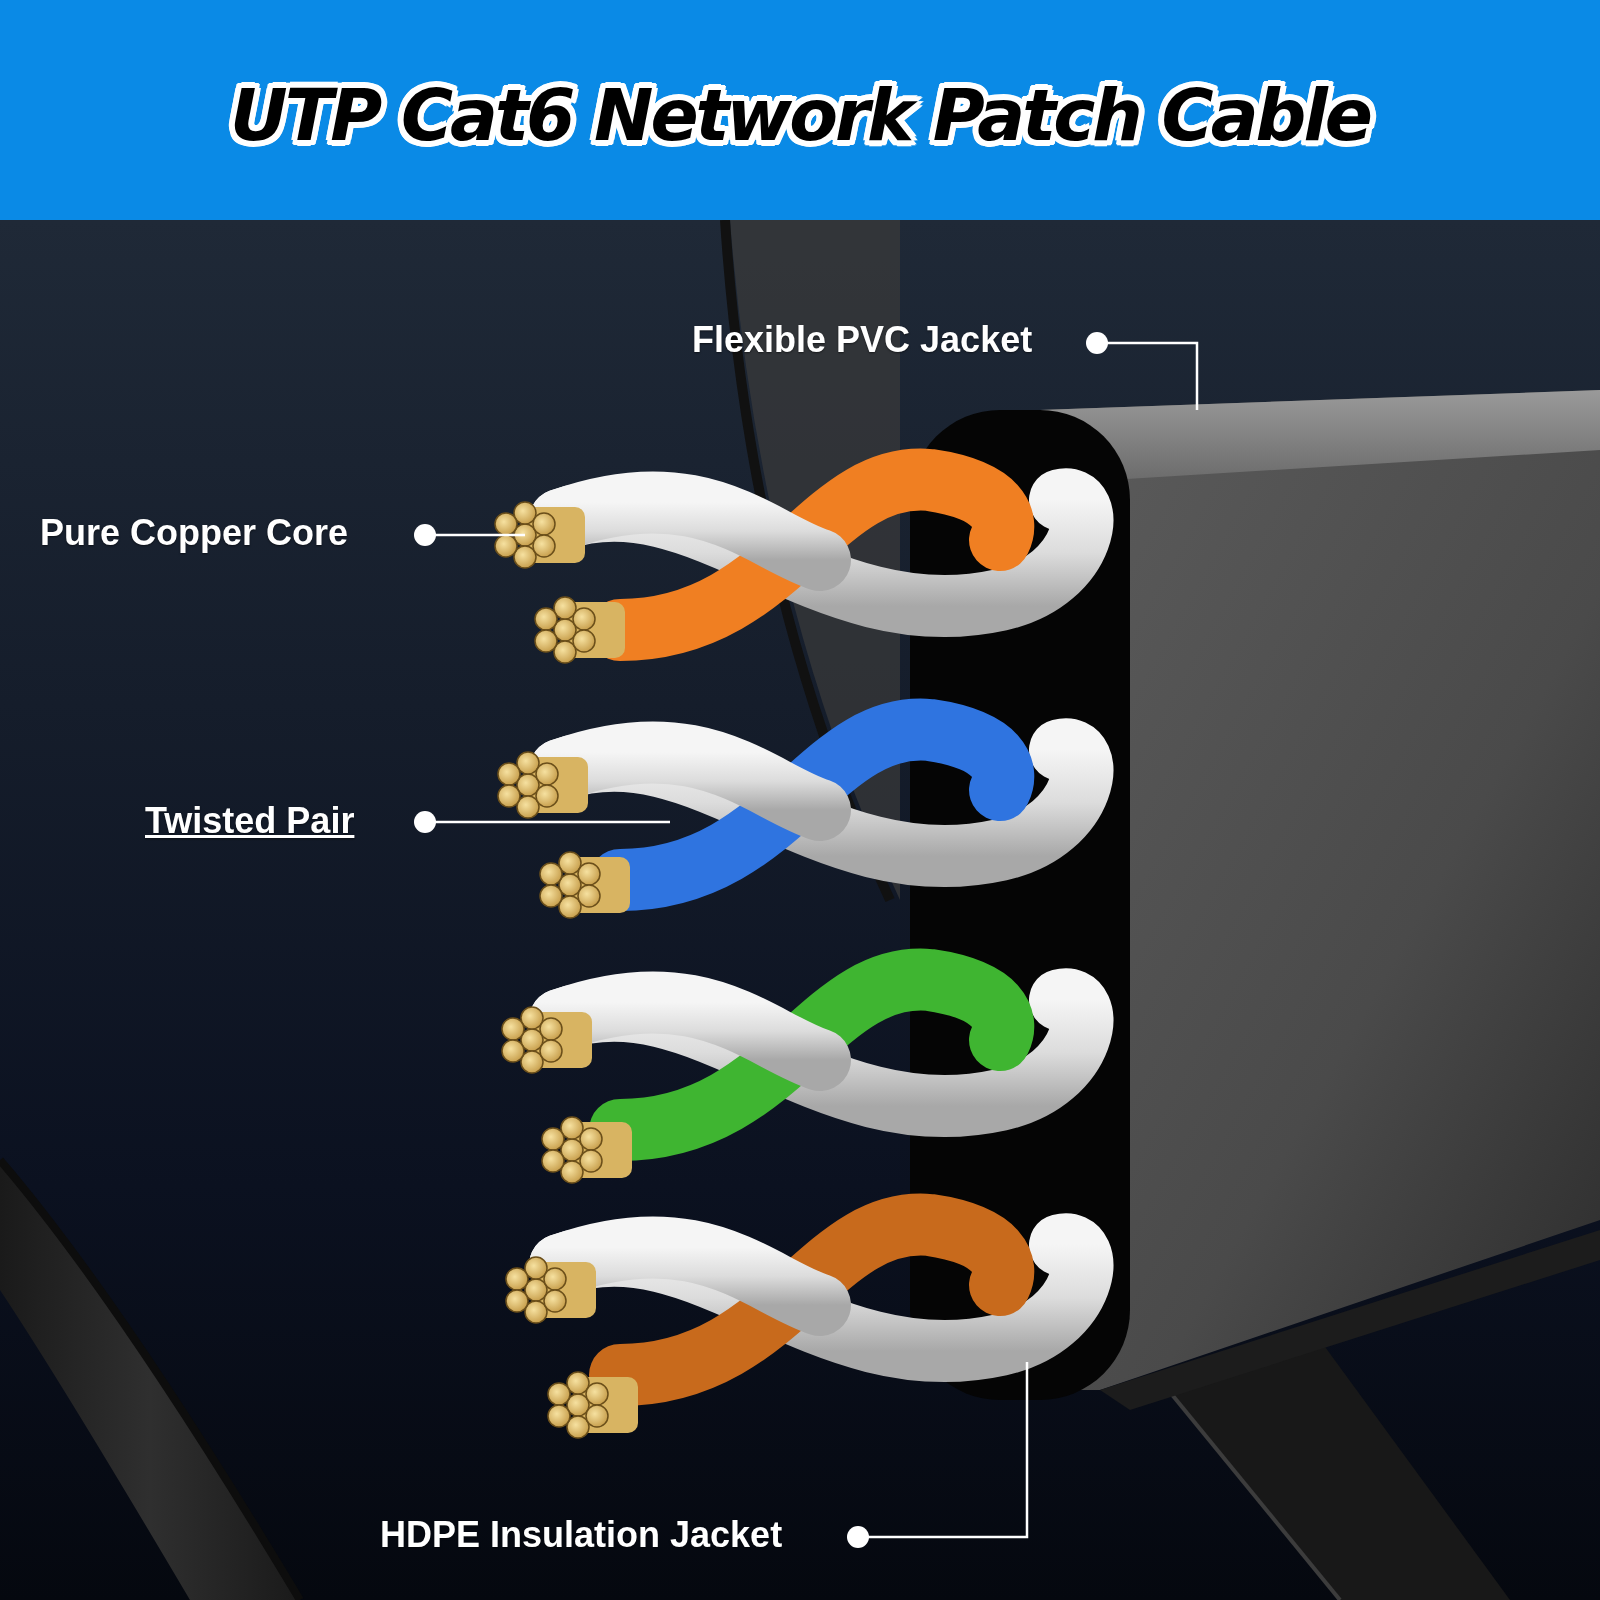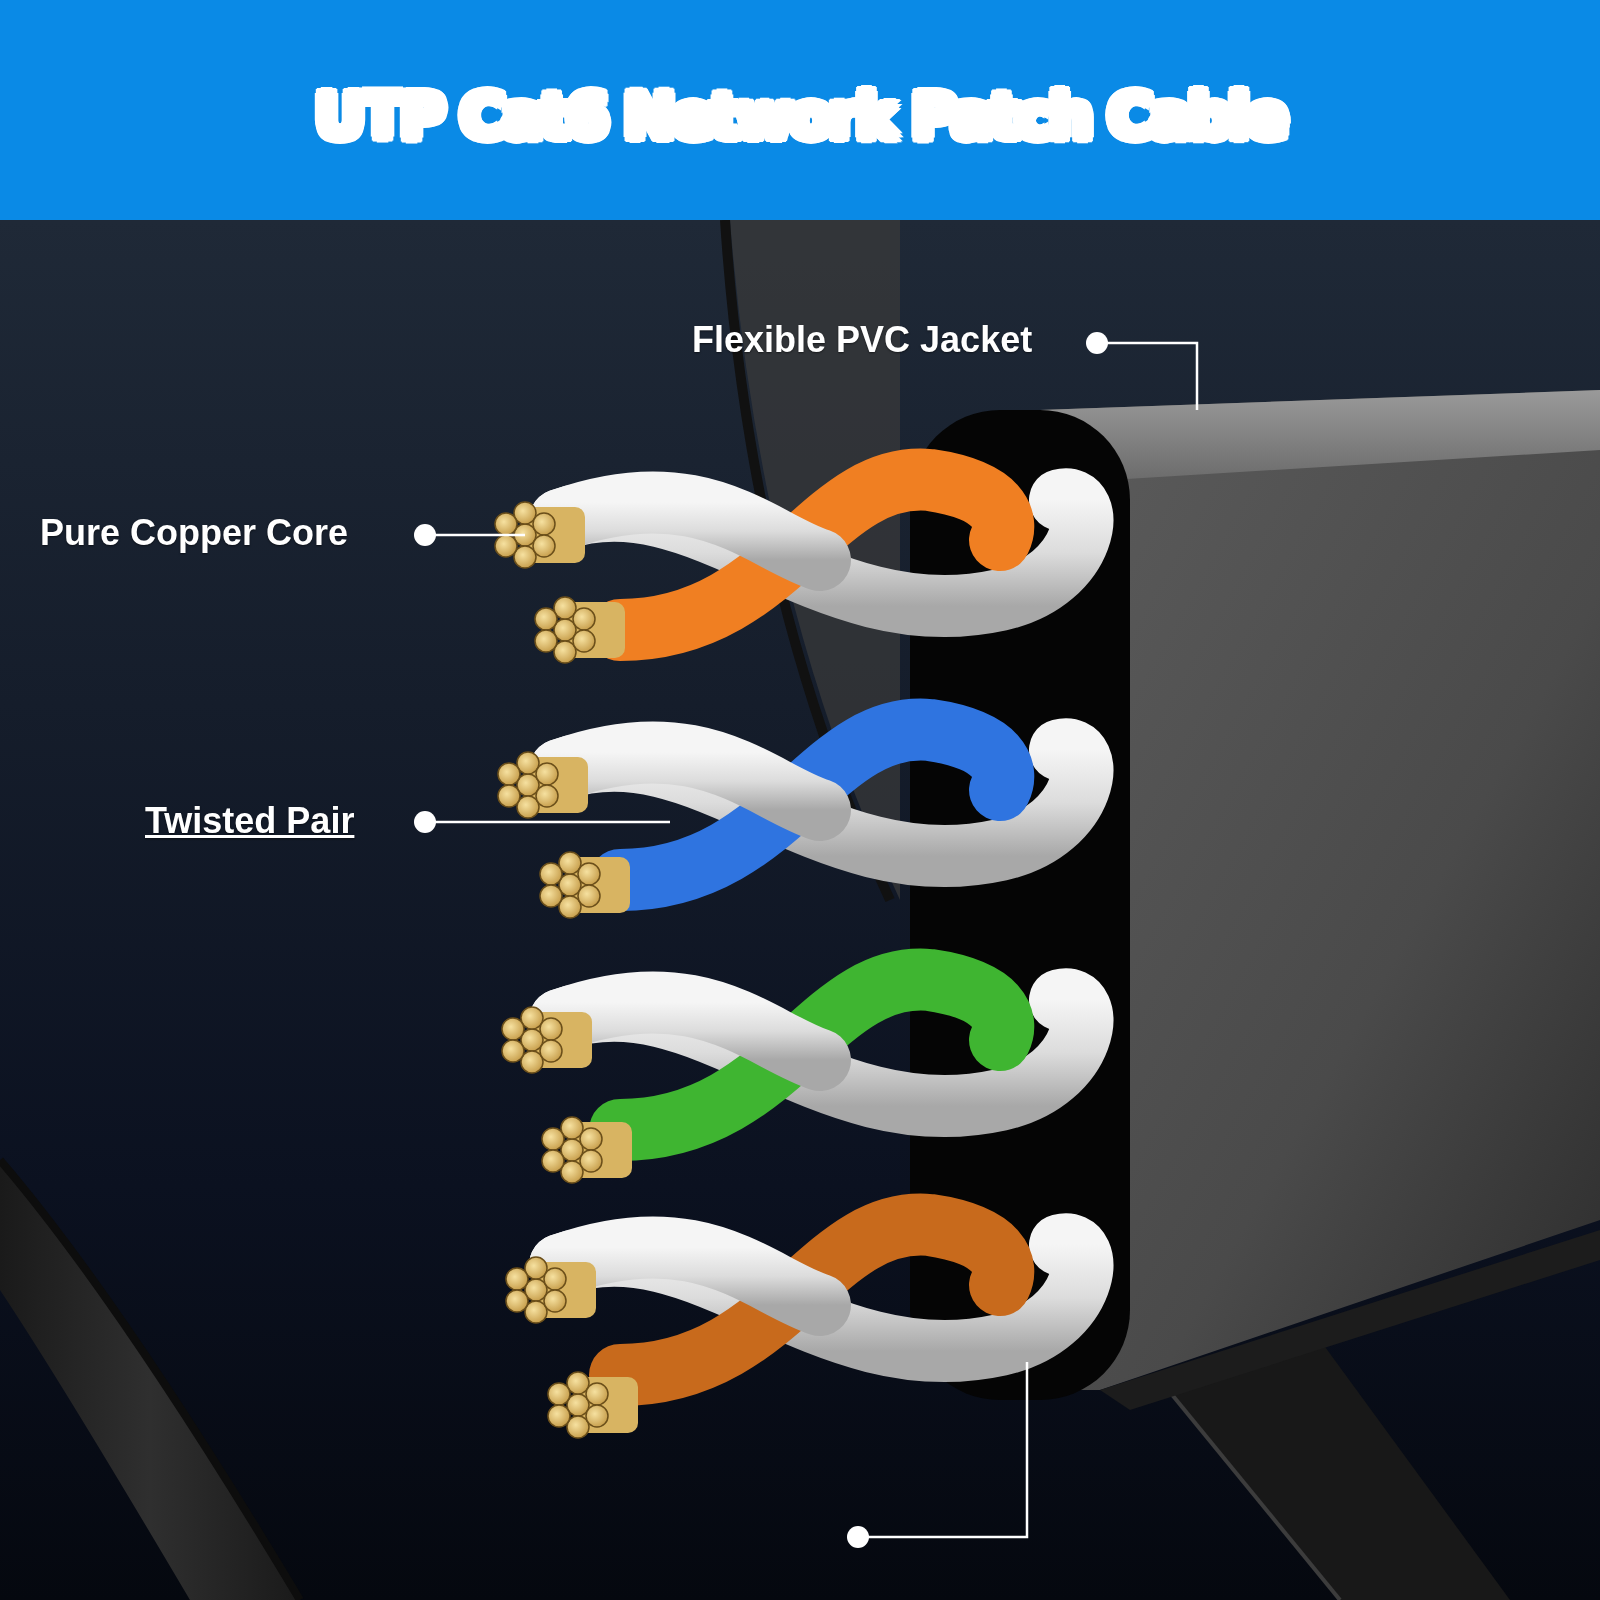--- a/index.html
+++ b/index.html
@@ -7,34 +7,35 @@
     body { position: relative; font-family: "DejaVu Sans", "Liberation Sans", sans-serif; }
 
     .header {
       position: absolute; left: 0; top: 0; width: 1600px; height: 220px;
       background: #0a8ae6;
       display: flex; align-items: center; justify-content: center;
     }
     .header-title {
       font-family: "DejaVu Sans", sans-serif;
       font-weight: bold;
-      font-size: 61px;
+      font-size: 71px;
       letter-spacing: -3px;
-      color: #ffffff;
+      color: #000000;
       -webkit-text-stroke: 0;
       paint-order: stroke fill;
       text-shadow:
         0 0 0 #fff,
         4px 0 0 #fff, -4px 0 0 #fff, 0 4px 0 #fff, 0 -4px 0 #fff,
         3px 3px 0 #fff, -3px -3px 0 #fff, 3px -3px 0 #fff, -3px 3px 0 #fff,
         6px 0 0 #fff, -6px 0 0 #fff, 0 6px 0 #fff, 0 -6px 0 #fff,
         5px 4px 0 #fff, -5px -4px 0 #fff, 5px -4px 0 #fff, -5px 4px 0 #fff,
         4px 5px 0 #fff, -4px -5px 0 #fff, 4px -5px 0 #fff, -4px 5px 0 #fff;
       margin-top: 10px;
       white-space: nowrap;
+      font-style: italic;
     }
 
     .scene {
       position: absolute; left: 0; top: 220px; width: 1600px; height: 1380px;
       background: linear-gradient(180deg, #1f2937 0%, #151d2b 35%, #0b1120 70%, #05080f 100%);
       overflow: hidden;
     }
     .scene svg { position: absolute; left: 0; top: 0; }
 
     .callout-label {
@@ -216,13 +217,14 @@
       <circle cx="1097" cy="343" r="11"></circle>
       <circle cx="425" cy="535" r="11"></circle>
       <circle cx="425" cy="822" r="11"></circle>
       <circle cx="858" cy="1537" r="11"></circle>
     </g>
   </svg>
 
   <div class="callout-label" style="left:692px; top:99px;">Flexible PVC Jacket</div>
   <div class="callout-label" style="left:40px; top:292px;">Pure Copper Core</div>
   <div class="callout-label" style="left:145px; top:580px;text-decoration:underline;">Twisted Pair</div>
+  <div class="callout-label" style="left:380px; top:1294px;">HDPE Insulation Jacket</div>
 </div>
 
 </body></html>

